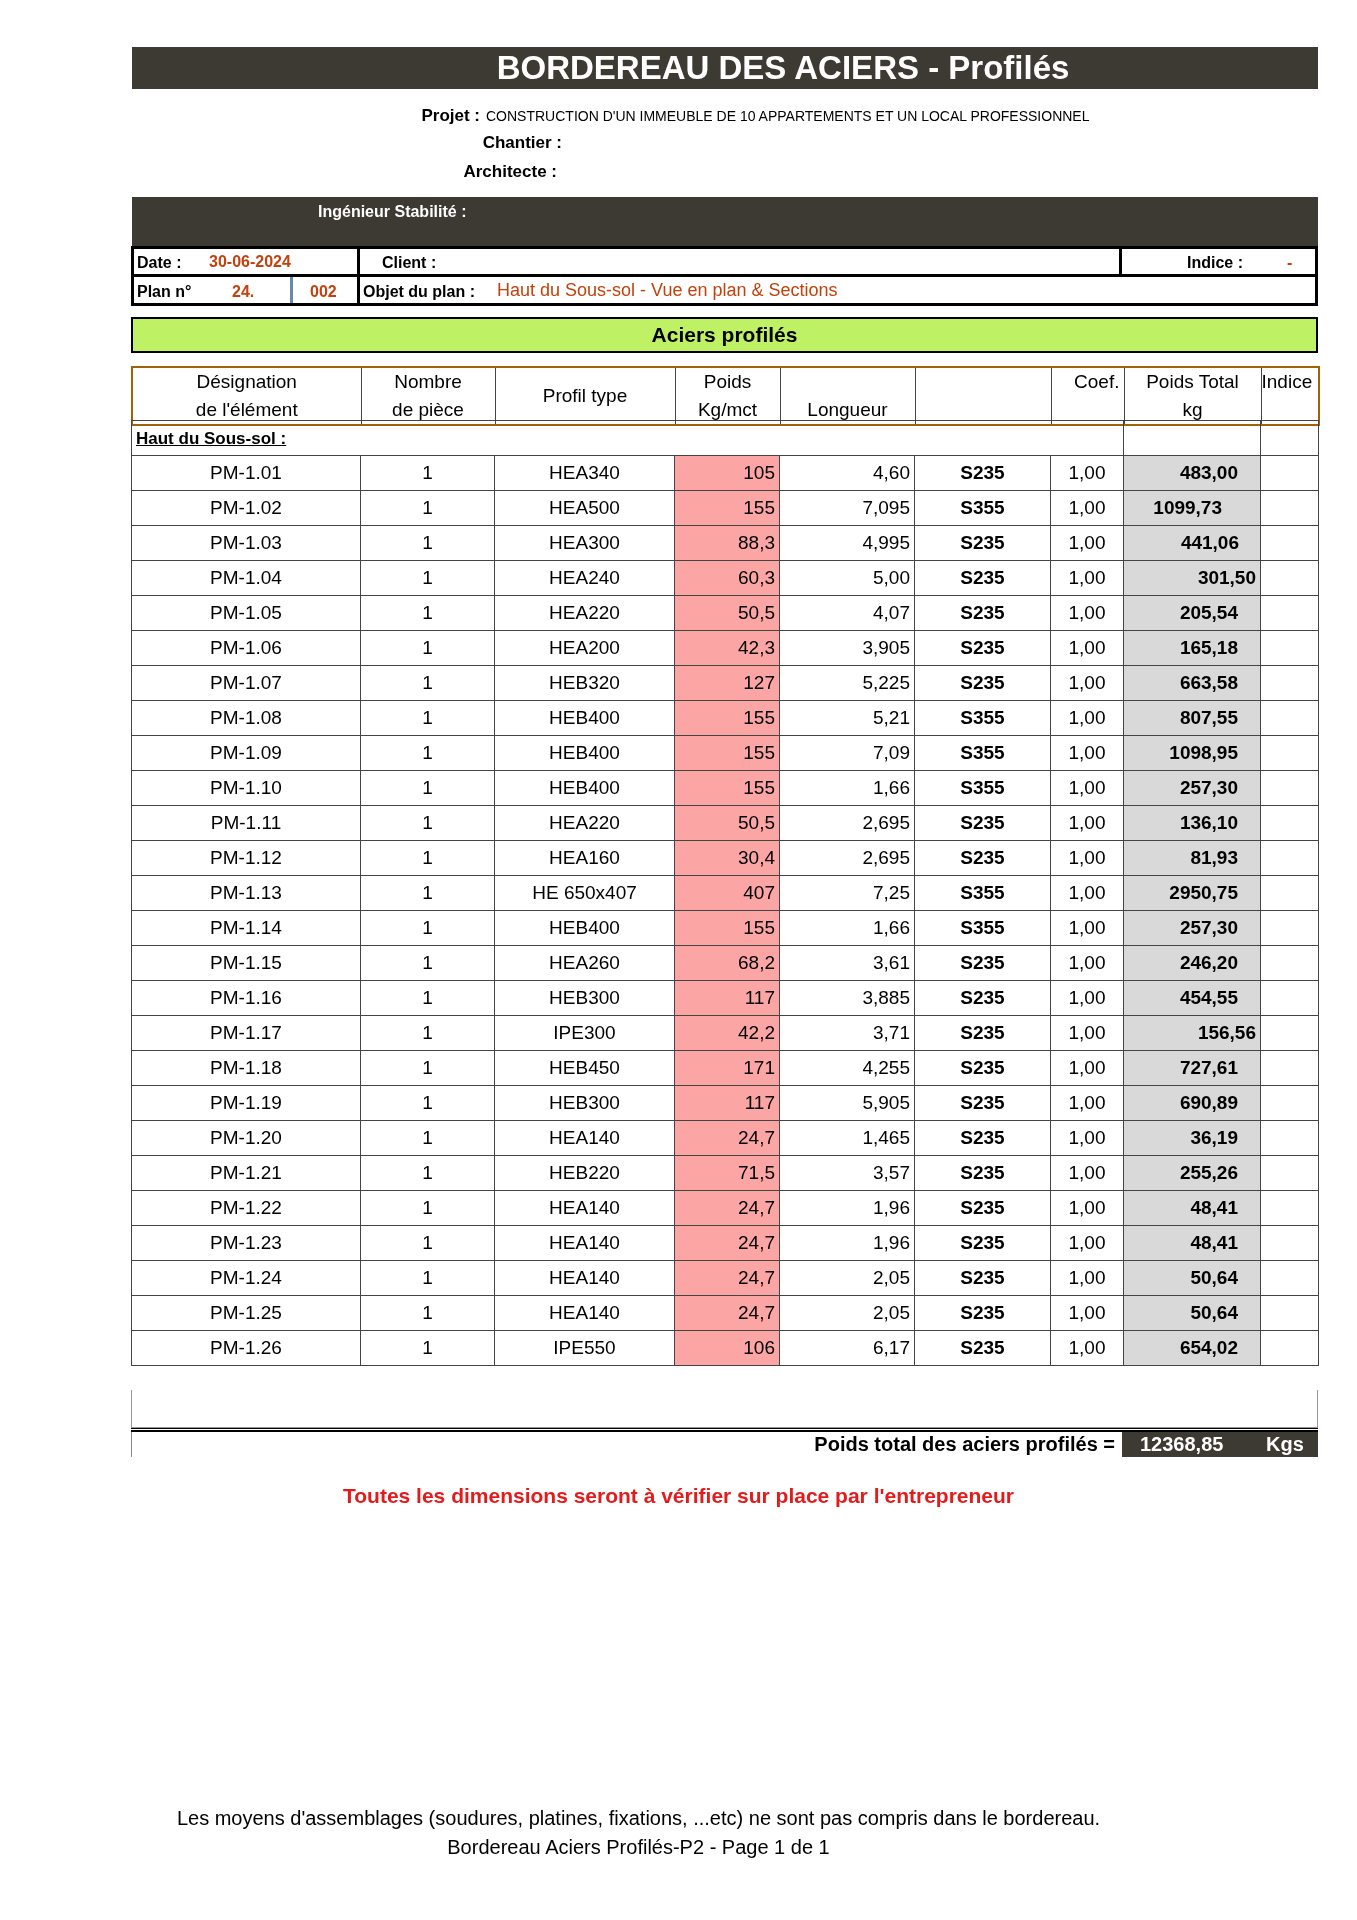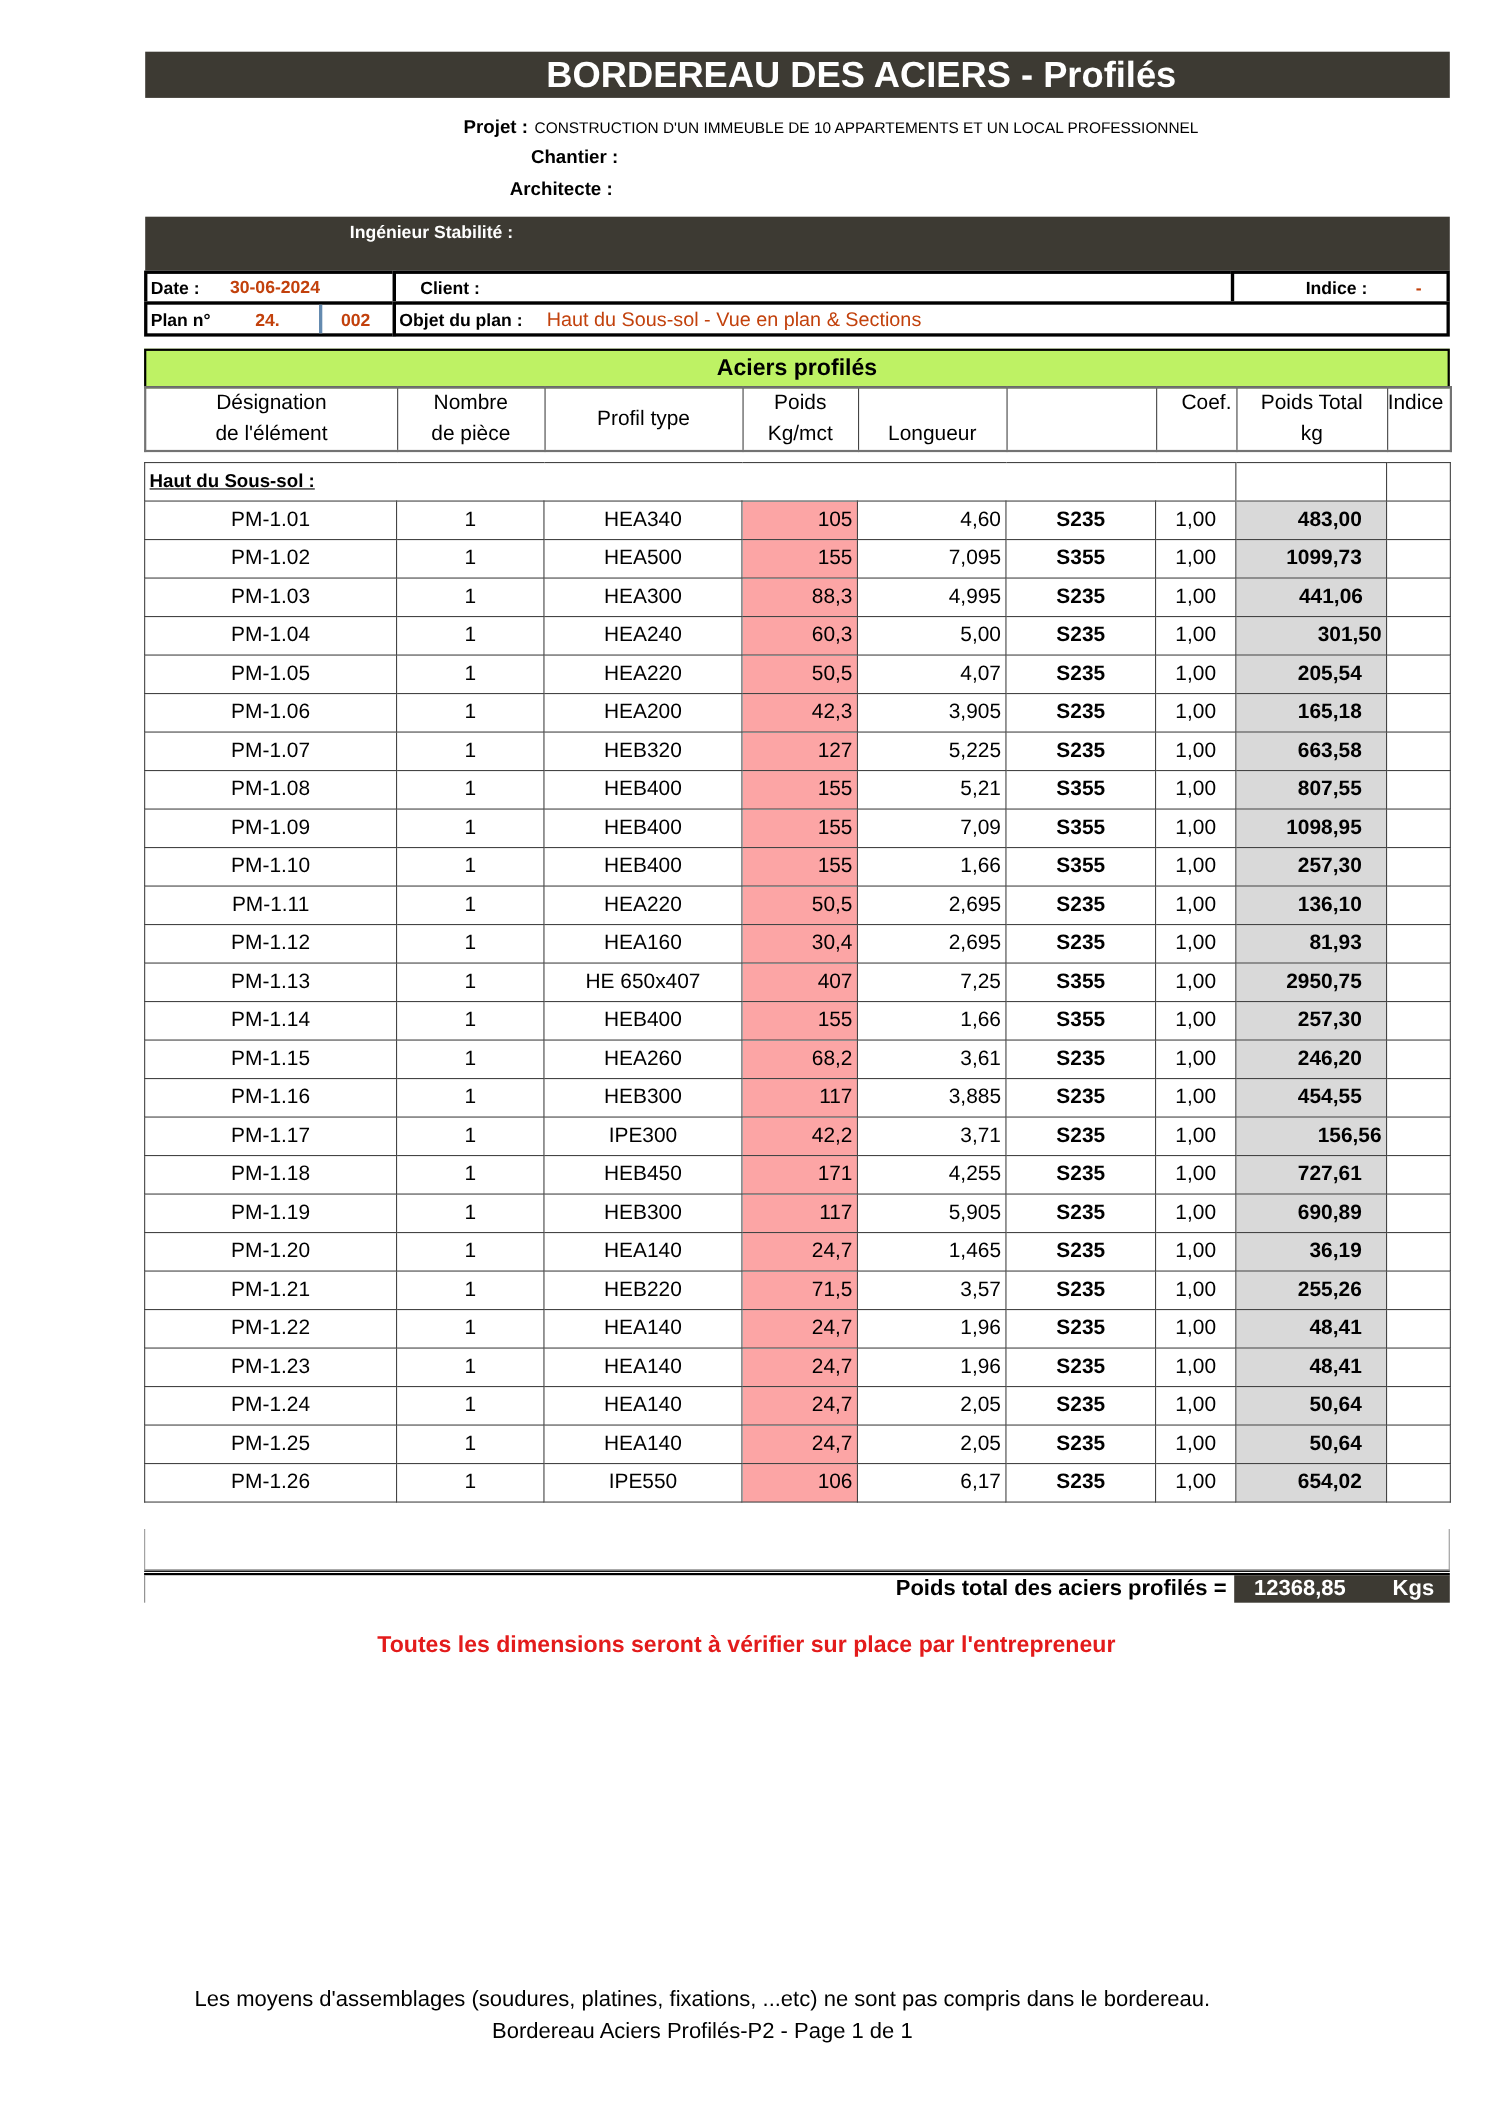--- a/index.html
+++ b/index.html
@@ -73,21 +73,21 @@
   <span class="abs" style="left:156px; top:0; width:3px; height:26px; background:#648aaf;"></span>
   <span class="abs lbl-b blue-text" style="left:176px; top:6px;">002</span>
 </div>
 <div class="abs box" style="left:357px; top:274px; width:961px; height:32px;">
   <span class="abs lbl-b" style="left:3px; top:6px;">Objet du plan :</span>
   <span class="abs blue-text" style="left:137px; top:3px; font-size:18px;">Haut du Sous-sol  - Vue en plan &amp; Sections</span>
 </div>
 
 <div class="abs hdr-blue">Aciers profilés</div>
 
-<table class="main" style="top:351px; border:2px solid #737373;">
+<table class="main" style="top:366px; border:2px solid #a16207;">
   <colgroup>
     <col style="width:229px">
       <col style="width:134px">
       <col style="width:180px">
       <col style="width:105px">
       <col style="width:135px">
       <col style="width:136px">
       <col style="width:73px">
       <col style="width:137px">
       <col style="width:58px">
@@ -151,21 +151,21 @@
         <td class=""></td>
       </tr>
       <tr>
         <td class="c">PM-1.02</td>
         <td class="c">1</td>
         <td class="c">HEA500</td>
         <td class="r poids-cell">155</td>
         <td class="r">7,095</td>
         <td class="c b">S355</td>
         <td class="c">1,00</td>
-        <td class="r total-cell" style="padding-right: 22px;">1099,73</td>
+        <td class="r total-cell" style="padding-right: 38px;">1099,73</td>
         <td class=""></td>
       </tr>
       <tr>
         <td class="c">PM-1.03</td>
         <td class="c">1</td>
         <td class="c">HEA300</td>
         <td class="r poids-cell">88,3</td>
         <td class="r">4,995</td>
         <td class="c b">S235</td>
         <td class="c">1,00</td>

